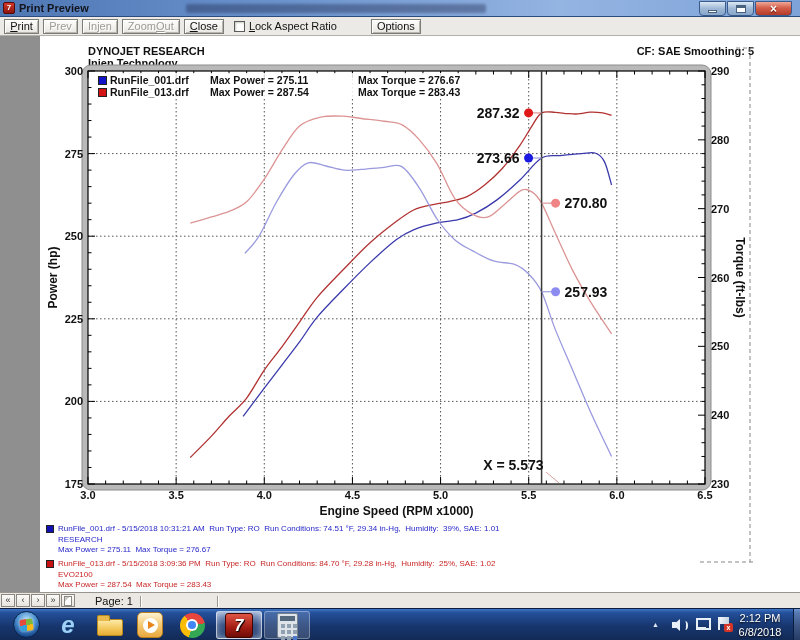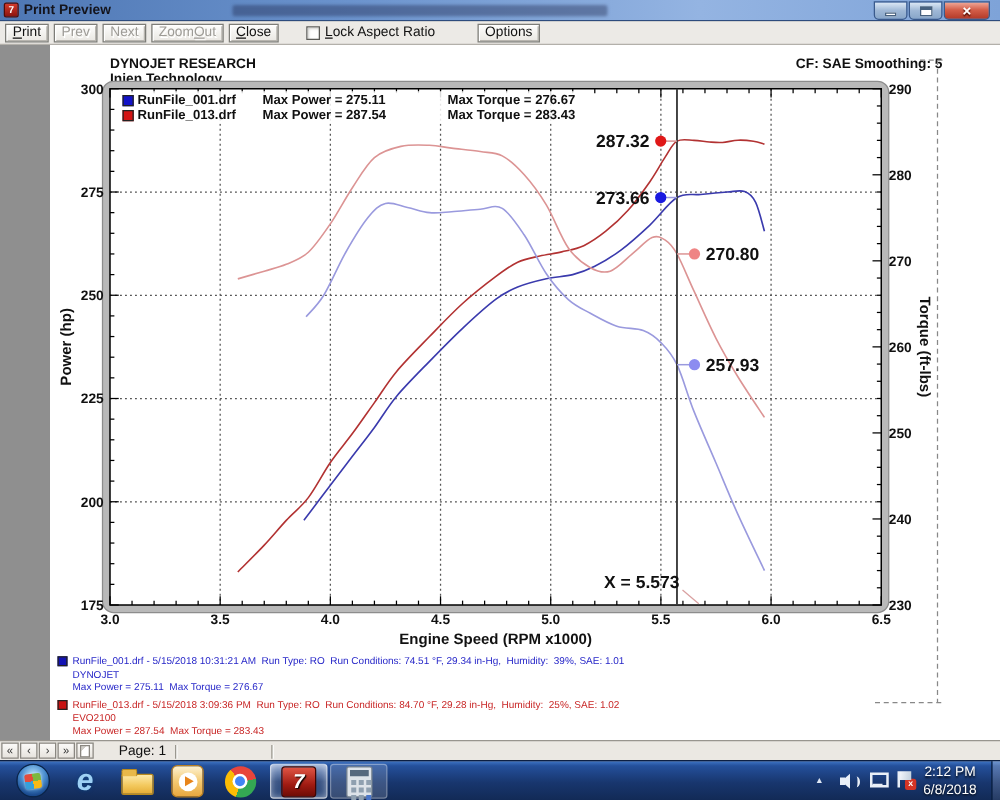--- a/index.html
+++ b/index.html
@@ -34,21 +34,21 @@
     background:#eceae6; border-bottom:1px solid #b3b0aa;
     display:flex; align-items:center; font-size:11px;
   }
   .tbtn {
     height:15px; min-width:35px; padding:0 5px; margin-left:4px;
     background: linear-gradient(#fdfdfc,#e9e7e2); border:1px solid #7d7d78;
     box-shadow: inset 1px 1px 0 #ffffff, inset -1px -1px 0 #b8b5af;
     display:flex; align-items:center; justify-content:center; color:#111;
   }
   .tbtn.disabled { color:#9d9b96; text-shadow:1px 1px 0 #fff; }
-  .lock-cb { display:flex; align-items:center; margin-left:22px; color:#111; }
+  .lock-cb { display:flex; align-items:center; margin-left:10px; color:#111; }
   .cbbox { width:11px; height:11px; background:#fff; border:1px solid #5a5a56; margin-right:4px;
     box-shadow: inset 1px 1px 2px #c9c9c4; }
   .options-btn { margin-left:34px; }
   
   .preview-area { position:absolute; left:0; top:36px; width:800px; height:556px; background:#8f8f8f; }
   .page { position:absolute; left:40px; top:0; width:760px; height:556px; background:#ffffff; }
   .chart-svg { position:absolute; left:0; top:0; width:800px; height:556px; }
   .hdr1 { position:absolute; left:88px; top:9px;  width:617px; text-align:left; font-size:11px; font-weight:bold; color:#111; }
   .hdr2 { position:absolute; left:88px; top:21px; width:617px; font-size:11px; font-weight:bold; color:#111; }
   .hdr-right { position:absolute; right:46px; top:9px; font-size:11px; font-weight:bold; color:#111; }
@@ -152,21 +152,21 @@
       <div class="wbtn close">
           <span class="glyph-close">×</span>
         </div>
     </div>
   </div>
 
   <div class="toolbar">
     <div id="tb-buttons" style="display:flex;align-items:center;">
         <div class="tbtn"><u>P</u>rint</div>
         <div class="tbtn disabled">Prev</div>
-        <div class="tbtn disabled">Next</div>
+        <div class="tbtn disabled">Injen</div>
         <div class="tbtn disabled">Zoom <u>O</u>ut</div>
         <div class="tbtn"><u>C</u>lose</div>
       </div>
     <div class="lock-cb">
       <span class="cbbox"></span>
       <span id="lock-label"><u>L</u>ock Aspect Ratio</span>
     </div>
     <div class="tbtn options-btn">Options</div>
   </div>
 
@@ -375,21 +375,21 @@
         <div class="lg-row">
           <span class="lg-sq" style="background:#d41414"></span>
           <span class="lg-name">RunFile_013.drf</span>
           <span class="lg-pwr">Max Power = 287.54</span>
           <span>Max Torque = 283.43</span>
         </div>
       </div>
     <div id="run-details">
         <div class="run-block" style="top: 488px;">
           <div class="run-sq" style="background: rgb(18, 18, 180);"></div>
-          <div class="run-lines" style="color: rgb(38, 38, 200);"><div>RunFile_001.drf - 5/15/2018 10:31:21 AM  Run Type: RO  Run Conditions: 74.51 °F, 29.34 in-Hg,  Humidity:  39%, SAE: 1.01</div><div>DYNOJET</div><div>Max Power = 275.11  Max Torque = 276.67</div></div>
+          <div class="run-lines" style="color: rgb(38, 38, 200);"><div>RunFile_001.drf - 5/15/2018 10:31:21 AM  Run Type: RO  Run Conditions: 74.51 °F, 29.34 in-Hg,  Humidity:  39%, SAE: 1.01</div><div>RESEARCH</div><div>Max Power = 275.11  Max Torque = 276.67</div></div>
         </div>
         <div class="run-block" style="top: 523px;">
           <div class="run-sq" style="background: rgb(200, 18, 18);"></div>
           <div class="run-lines" style="color: rgb(200, 38, 38);"><div>RunFile_013.drf - 5/15/2018 3:09:36 PM  Run Type: RO  Run Conditions: 84.70 °F, 29.28 in-Hg,  Humidity:  25%, SAE: 1.02</div><div>EVO2100</div><div>Max Power = 287.54  Max Torque = 283.43</div></div>
         </div>
       </div>
   </div>
 
   <div class="statusbar">
     <div id="sb-nav" style="display:flex;align-items:center;">

